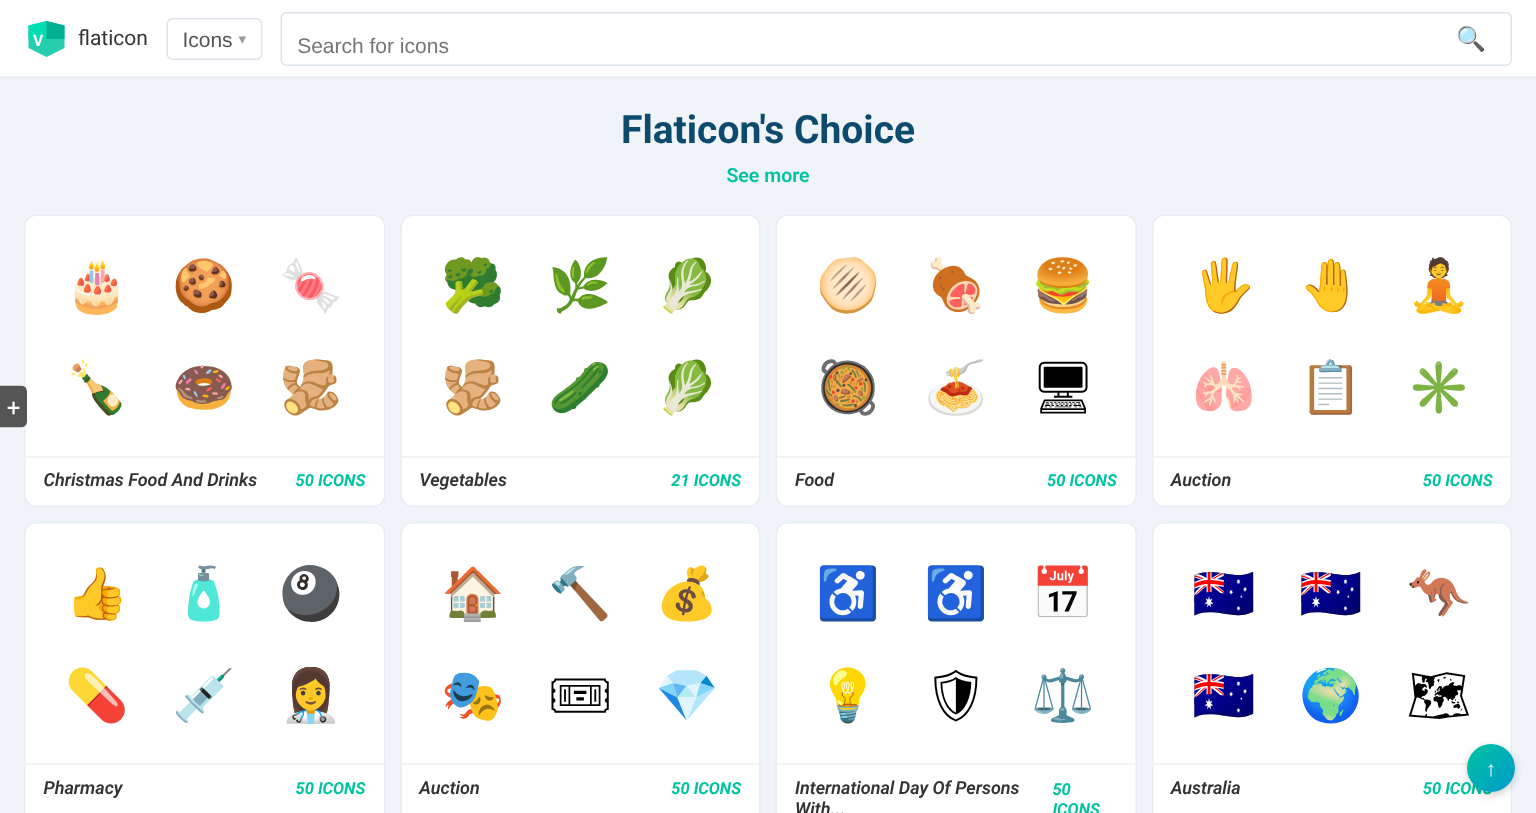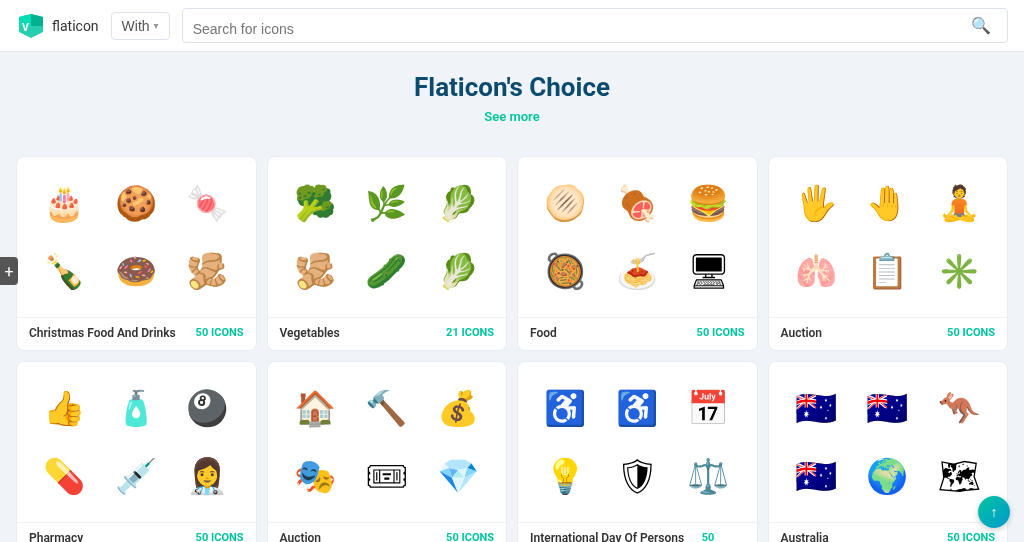--- a/index.html
+++ b/index.html
@@ -108,21 +108,21 @@
     }
     .section-title {
       text-align: center;
       font-size: 26px;
       font-weight: 700;
       color: #0c4a6e;
       margin-bottom: 4px;
     }
     .see-more {
       text-align: center;
-      margin-bottom: 31px;
+      margin-bottom: 18px;
     }
     .see-more a {
       color: #00c4a0;
       font-size: 13px;
       font-weight: 600;
       text-decoration: none;
       cursor: pointer;
     }
 
     
@@ -147,24 +147,25 @@
     }
     .icon-cell {
       display: flex;
       align-items: center;
       justify-content: center;
       font-size: 34px;
       height: 68px;
     }
     .card-footer {
       display: flex;
-      align-items: flex-start;
+      align-items: flex-end;
       justify-content: space-between;
       padding: 8px 12px 10px;
       border-top: 1px solid #f0f0f0;
+      font-style: italic;
     }
     .card-name {
       font-size: 12px;
       font-weight: 600;
       color: #333;
     }
     .card-count {
       font-size: 11px;
       font-weight: 700;
       color: #00c4a0;
@@ -214,21 +215,21 @@
     <svg class="logo-icon" viewBox="0 0 40 40">
       <polygon points="4,8 20,4 36,8 36,28 20,36 4,28" fill="#00c4a0" opacity="0.85"></polygon>
       <polygon points="4,8 20,4 20,20 4,20" fill="#00ddb4"></polygon>
       <polygon points="20,4 36,8 36,20 20,20" fill="#00b090"></polygon>
       <text x="8" y="26" font-size="14" fill="#fff" font-weight="bold">V</text>
     </svg>
     <span class="logo-text">flaticon</span>
   </a>
 
   <button class="nav-icons-btn">
-    <span>With</span>
+    <span>Icons</span>
     <span class="chevron">▾</span>
   </button>
 
   <div class="search-bar">
     <input type="text" placeholder="Search for icons" style="">
     <button class="search-icon-btn">🔍</button>
   </div>
 
 </header>
 

